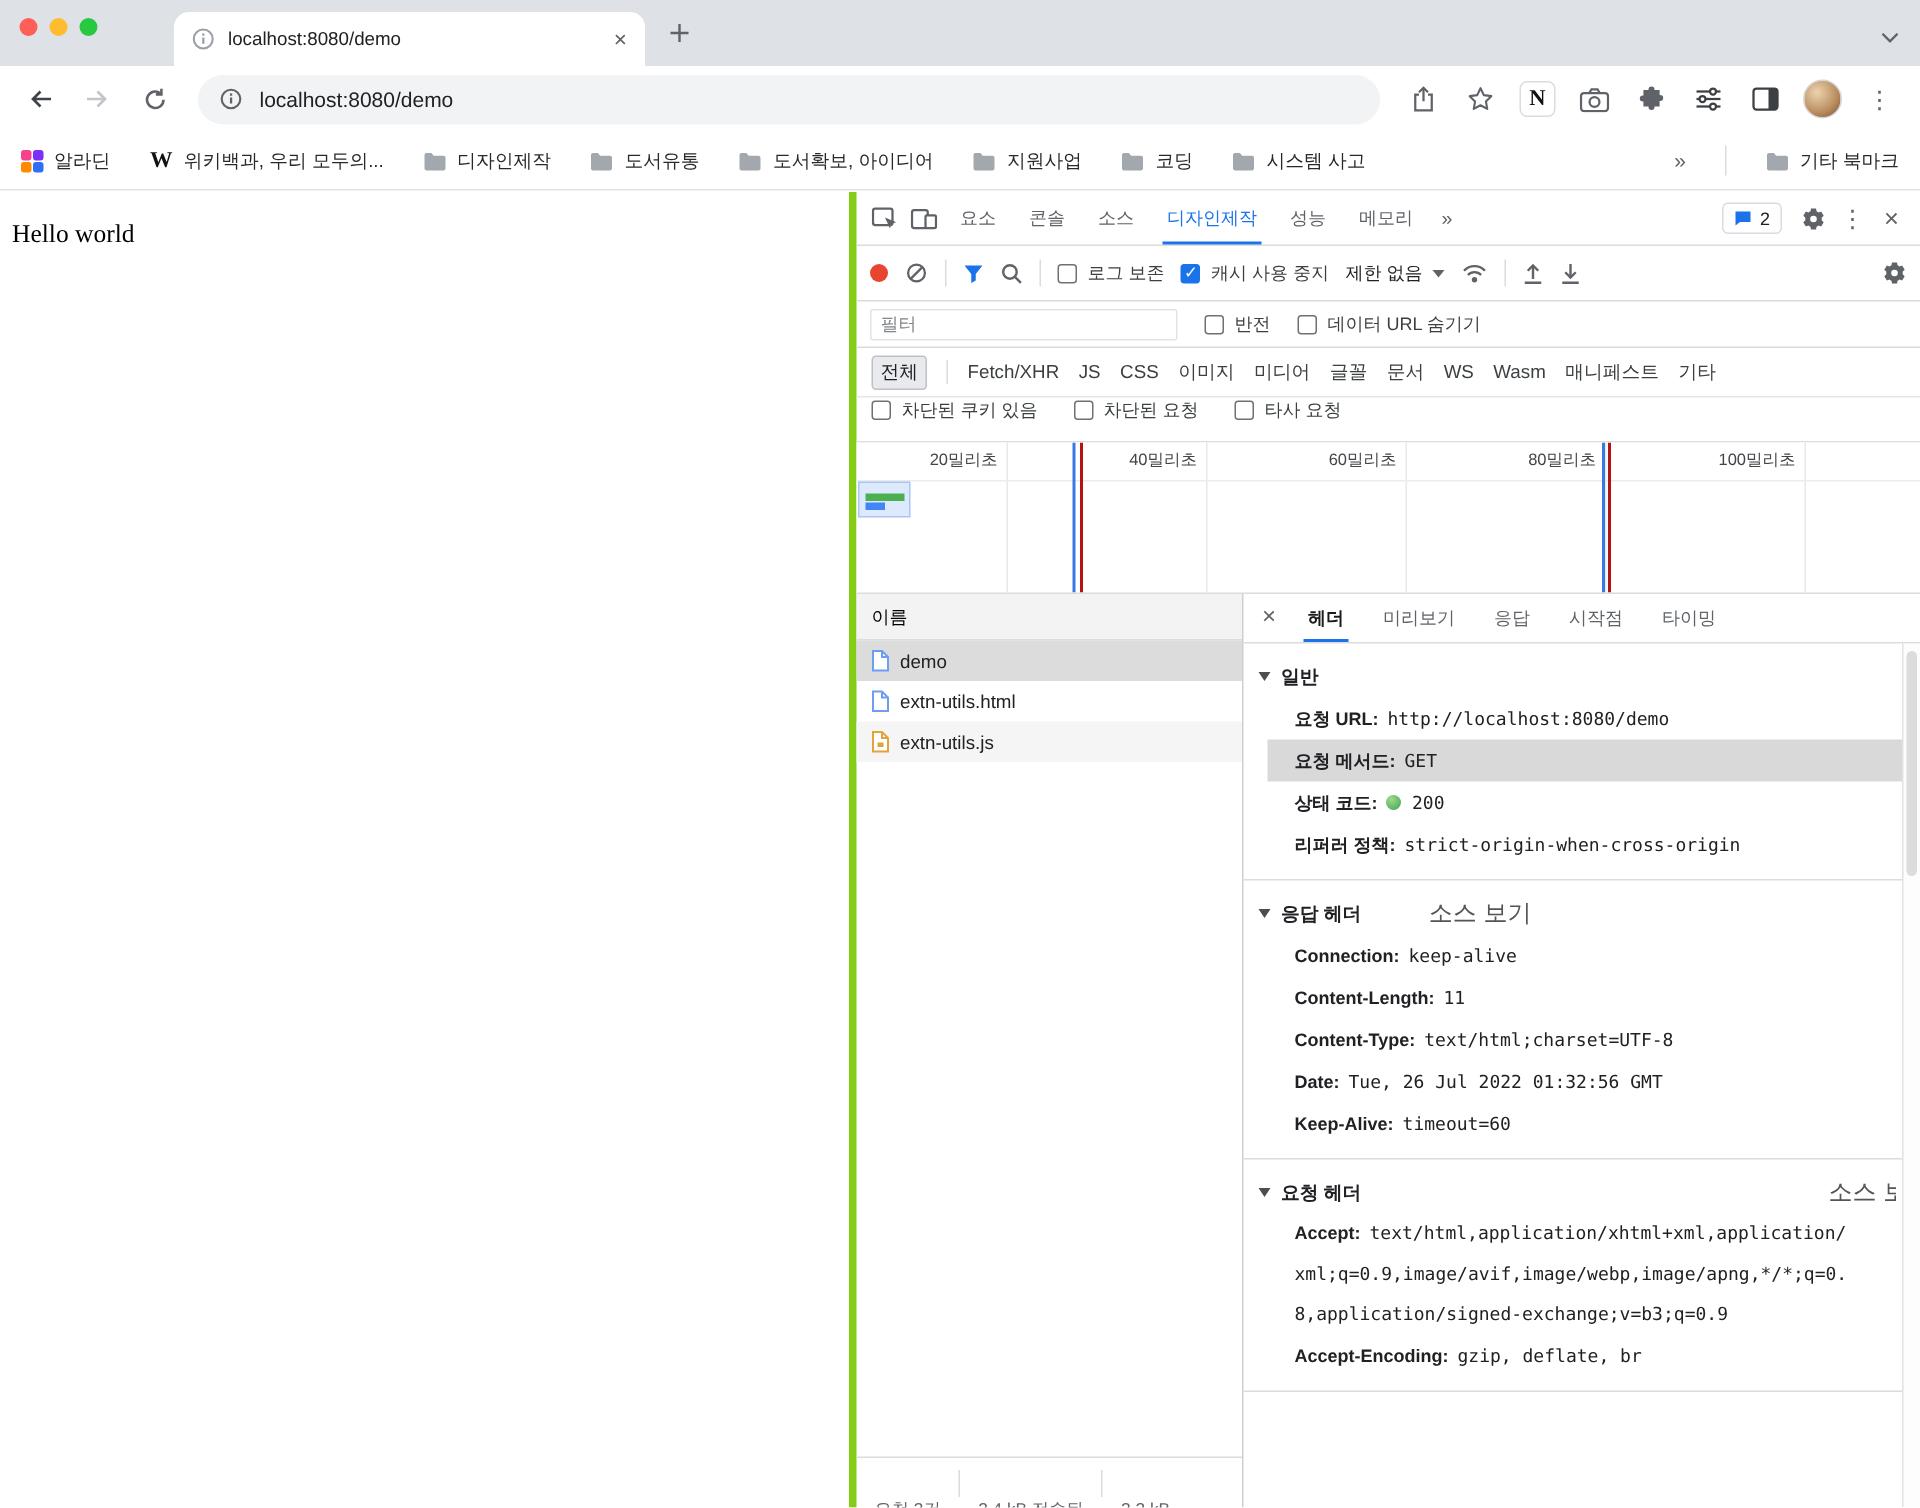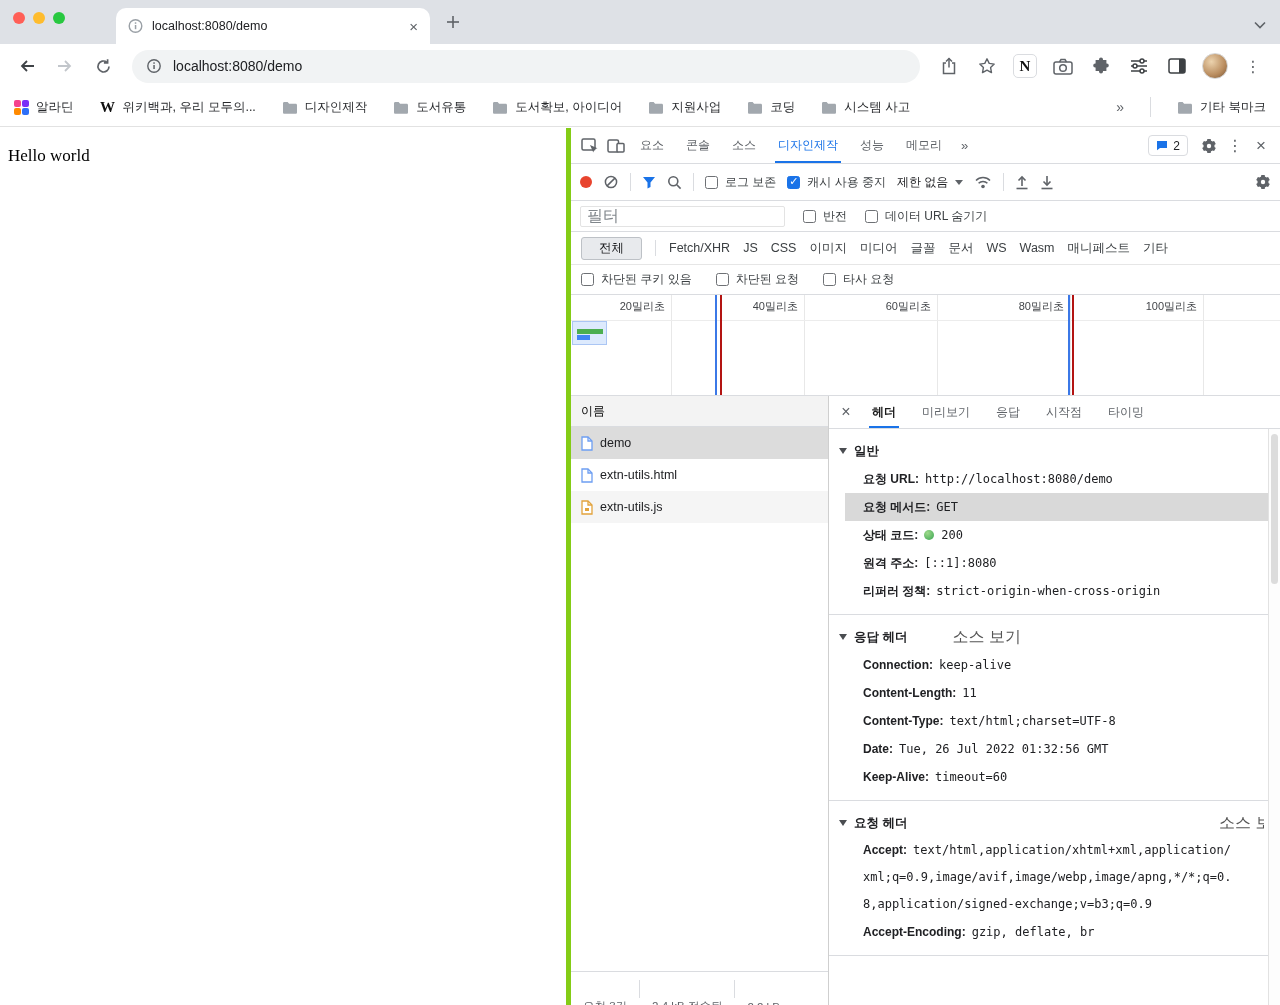--- a/index.html
+++ b/index.html
@@ -59,43 +59,43 @@
   .rec { width:12px; height:12px; border-radius:50%; background:#e8442e; }
   .chklabel { display:flex; align-items:center; gap:7px; color:#3c4043; white-space:nowrap; }
   .chk { width:13px; height:13px; border:1.5px solid #6e7175; border-radius:2.5px; position:relative; flex:0 0 auto; background:#fff; }
   .chk.checked { background:#1a73e8; border-color:#1a73e8; }
   .chk.checked::after { content:"✓"; font-family:"DejaVu Sans", sans-serif; position:absolute; left:1px; top:-2px; color:#fff; font-size:11px; font-weight:bold; }
   .throttle { display:flex; align-items:center; gap:7px; color:#202124; }
   .caret { width:0; height:0; border-left:4px solid transparent; border-right:4px solid transparent; border-top:5px solid #5f6368; }
   .spacer { flex:1; }
 
   .dt-filterrow { height:31px; display:flex; align-items:center; border-bottom:1px solid #dadce0; padding:0 9px; gap:18px; }
-  .filter-input { width:205px; height:21px; border:1px solid #e3e3e3; border-radius:2px; font-size:16px; padding:0 6px; color:#202124; font-family:"Liberation Sans", sans-serif; outline:none; }
+  .filter-input { width:205px; height:21px; border:1px solid #e3e3e3; border-radius:2px; font-size:12px; padding:0 6px; color:#202124; font-family:"Liberation Sans", sans-serif; outline:none; }
   .filter-input::placeholder { color:#80868b; }
 
   .dt-chipsrow { height:33px; display:flex; align-items:center; border-bottom:1px solid #e6e6e6; padding:0 10px; gap:13px; }
   .chip { color:#3c4043; font-size:12.5px; white-space:nowrap; }
-  .chip.active { background:#e8eaed; border:1px solid #bdc1c6; border-radius:3px; padding:2px 17px; color:#202124; }
-
-  .dt-blockedrow { height:30px; display:flex; align-items:center; border-bottom:1px solid #dadce0; padding:0 10px; gap:24px; }
+  .chip.active { background:#e8eaed; border:1px solid #bdc1c6; border-radius:3px; padding:2px 5px; color:#202124; }
+
+  .dt-blockedrow { height:30px; display:flex; align-items:flex-start; border-bottom:1px solid #dadce0; padding:0 10px; gap:24px; }
 
   .overview { height:101px; position:relative; border-bottom:1px solid #dadce0; overflow:hidden; background:#fff; }
   .ov-line { position:absolute; top:0; bottom:0; width:1px; background:#e8e8e8; }
   .ov-label { position:absolute; top:4px; font-size:11px; color:#424549; transform:translateX(-100%); padding-right:6px; white-space:nowrap; }
   .ov-ruler { position:absolute; top:25px; left:0; right:0; height:1px; background:#ececec; }
   .ev { position:absolute; top:0; bottom:0; width:1.5px; }
   .ov-sel { position:absolute; left:1px; top:26px; width:35px; height:24px; background:rgba(100,160,245,.22); border:1px solid rgba(90,140,230,.38); }
   .bar-green { position:absolute; left:4px; top:7px; width:26px; height:5px; background:#4caf50; }
   .bar-blue { position:absolute; left:4px; top:13px; width:13px; height:5px; background:#4285f4; }
 
   .dt-main { flex:1; display:flex; min-height:0; }
   .req-col { width:258px; flex:0 0 258px; display:flex; flex-direction:column; border-right:1px solid #cfcfcf; min-height:0; }
   .req-header { height:31px; background:#f3f3f3; border-bottom:1px solid #dadce0; display:flex; align-items:center; padding:0 10px; color:#000000; }
   .req-rows { flex:1; }
-  .req-row { height:27px; display:flex; align-items:center; gap:7px; padding:16px 10px; font-size:12.5px; color:#202124; }
+  .req-row { height:27px; display:flex; align-items:center; gap:7px; padding:4px 10px; font-size:12.5px; color:#202124; }
   .req-row.selected { background:#dcdcdc; }
   .req-row.stripe { background:#f5f5f5; }
   .req-status { height:34px; border-top:1px solid #dadce0; display:flex; align-items:center; color:#5f6368; font-size:11.5px; }
   .st-item { padding:0 12px; white-space:nowrap;margin-top:36px; }
 
   .detail-col { flex:1; display:flex; flex-direction:column; min-width:0; }
   .detail-tabs { height:33px; border-bottom:1px solid #dadce0; display:flex; align-items:center; padding:0 4px; flex:0 0 auto; }
   .dtab { padding:0 13px; height:100%; display:flex; align-items:center; color:#5f6368; position:relative; white-space:nowrap; }
   .dtab.active { color:#1b1b1b; font-weight:bold; }
   .dtab.active::after { content:""; position:absolute; left:10px; right:10px; bottom:0; height:2.5px; background:#1a73e8; }
@@ -525,23 +525,20 @@
               <div class="hrow">
                 <span class="hkey">요청 URL:</span><span class="hval">http://localhost:8080/demo</span>
               </div>
               <div class="hrow hl">
                 <span class="hkey">요청 메서드:</span><span class="hval">GET</span>
               </div>
               <div class="hrow">
                 <span class="hkey">상태 코드:</span><span class="dot"></span><span class="hval">200</span>
               </div>
               <div class="hrow">
-                <span class="hkey">원격 주소:</span><span class="hval">[::1]:8080</span>
-              </div>
-              <div class="hrow">
                 <span class="hkey">리퍼러 정책:</span><span class="hval">strict-origin-when-cross-origin</span>
               </div>
             </div>
 
             <div class="sect">
               <div class="sect-title">
                 <span class="disc"></span>
                 <span>응답 헤더</span>
                 <span class="view-src">소스 보기</span>
               </div>

